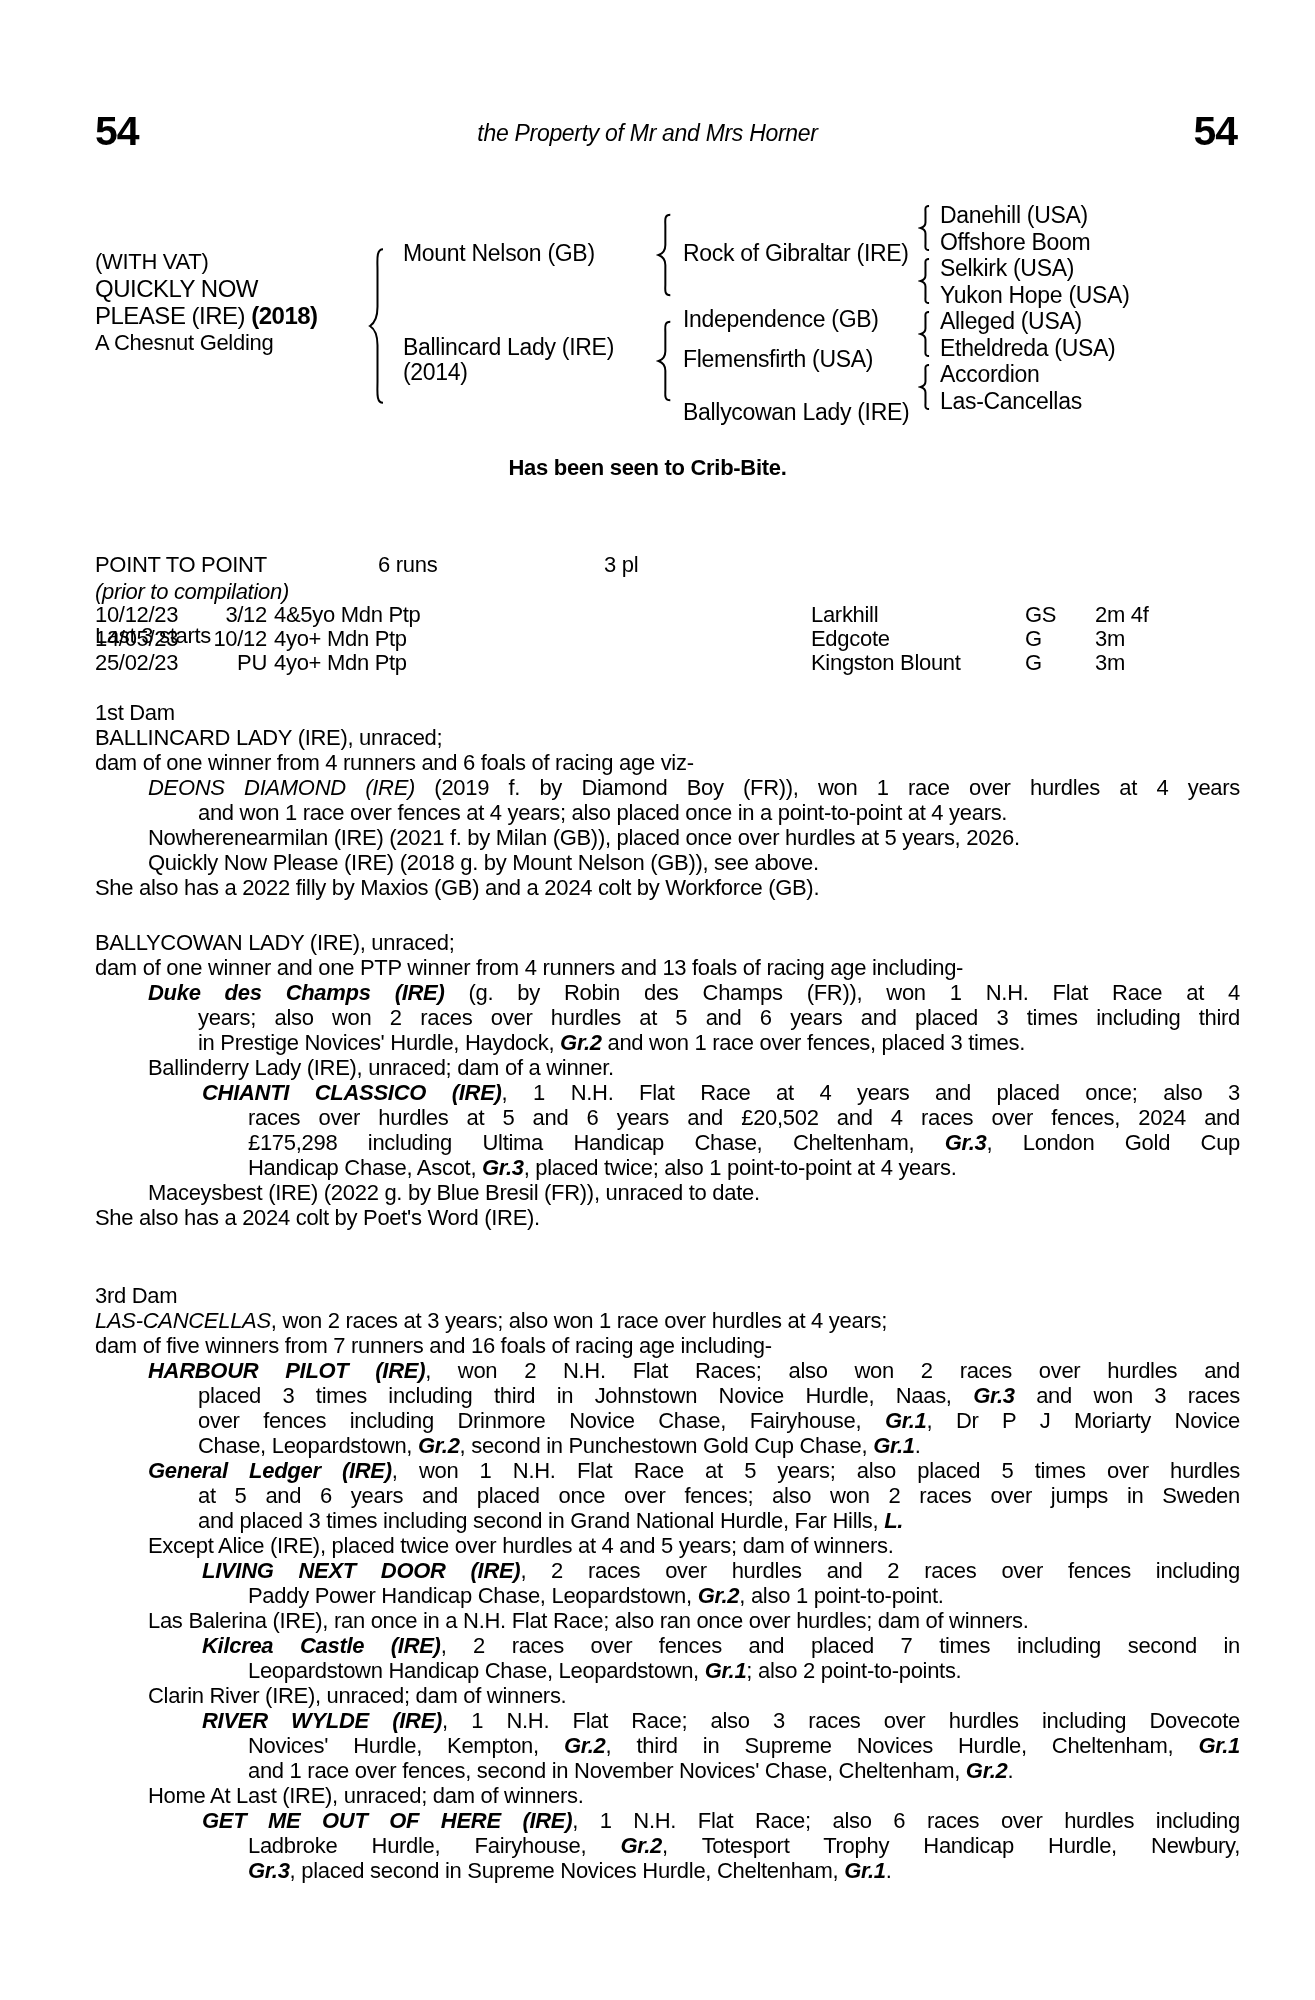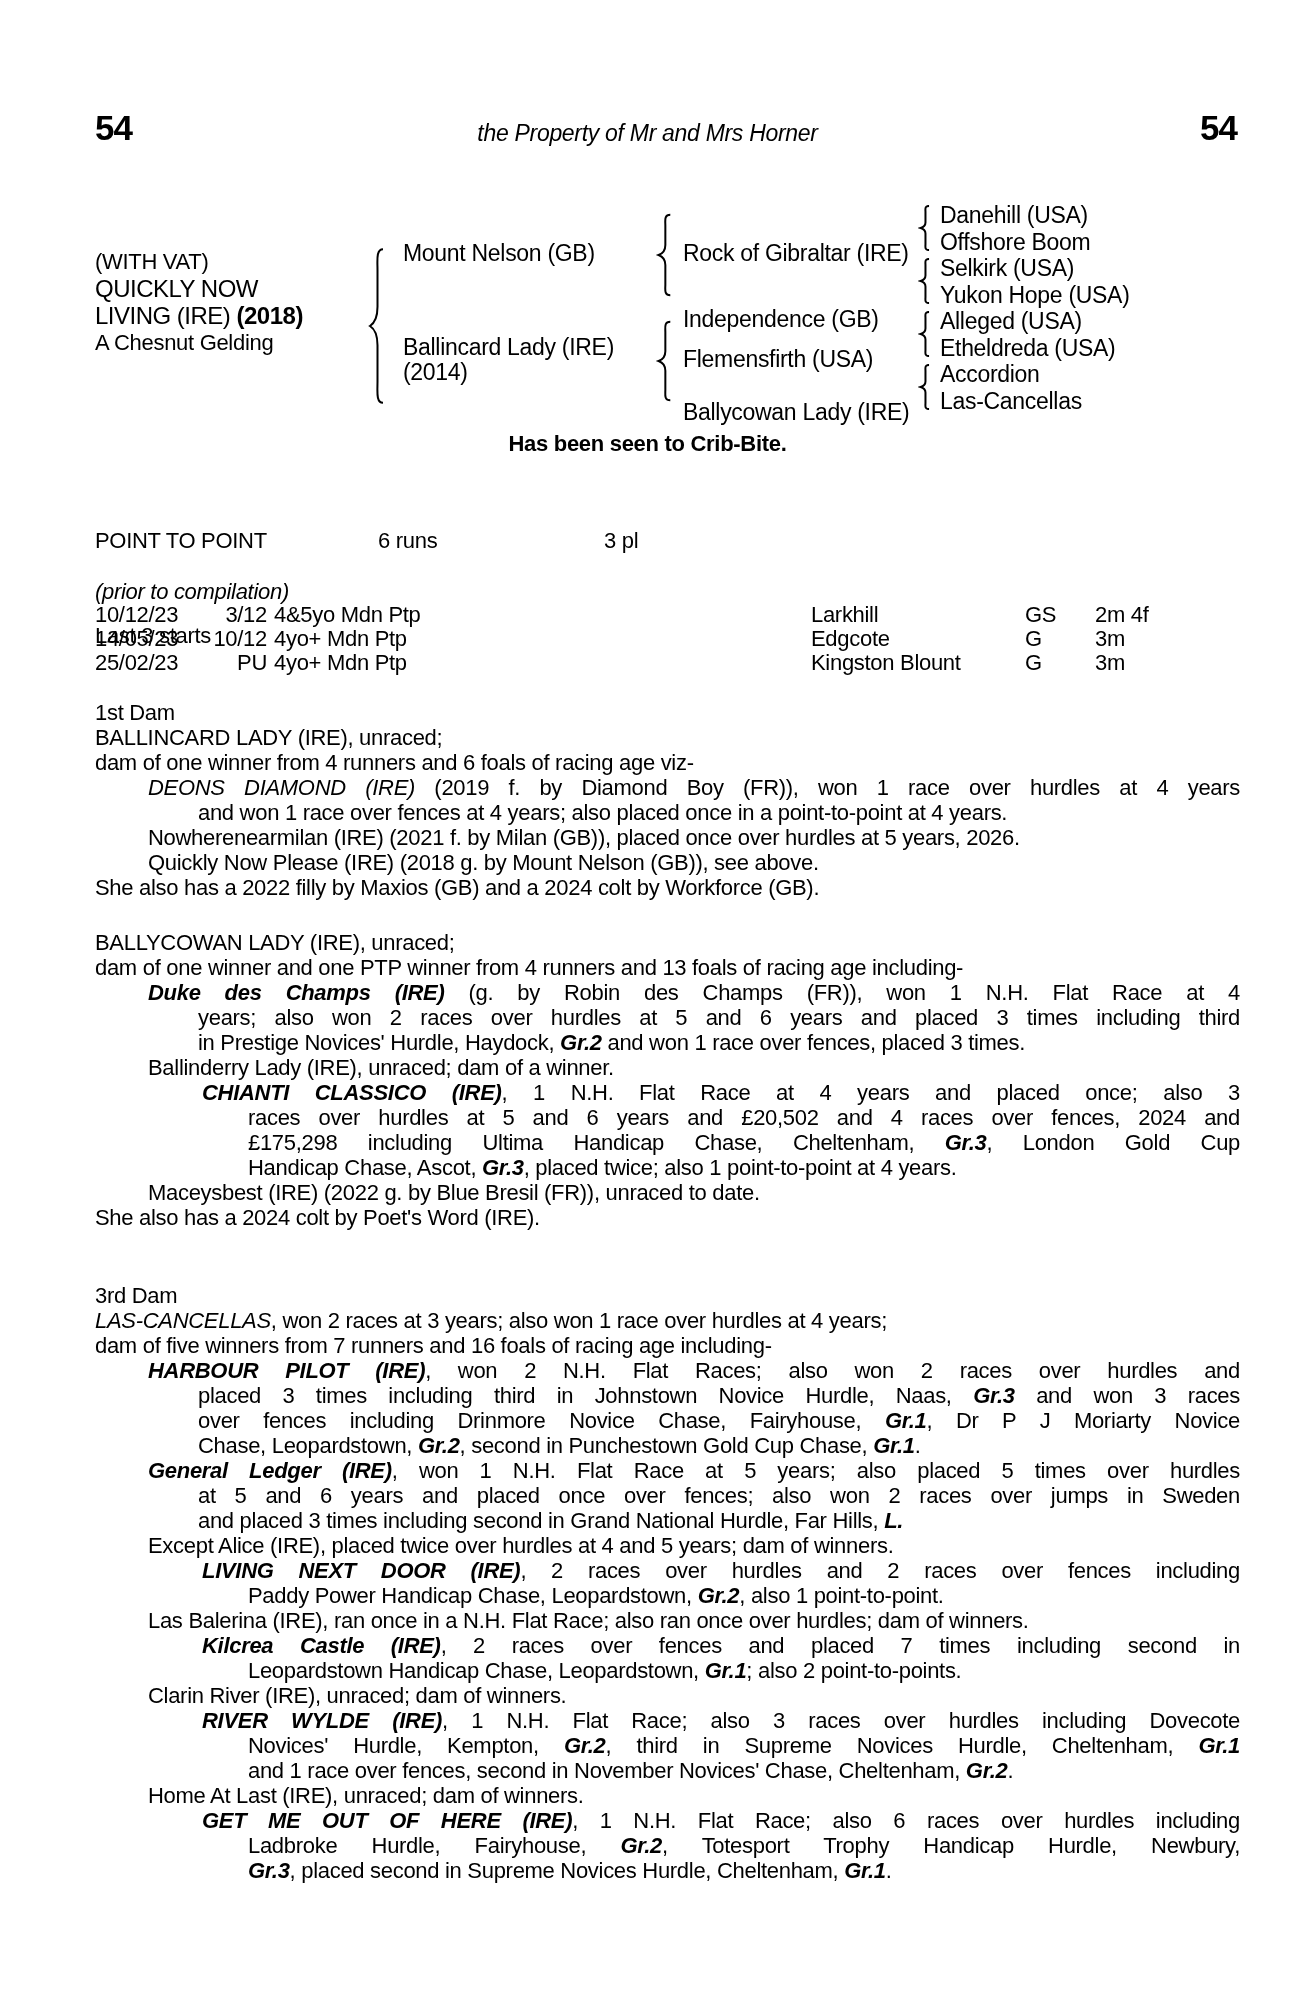--- a/index.html
+++ b/index.html
@@ -3,36 +3,36 @@
 <meta charset="utf-8">
 <style>
   html,body{margin:0;padding:0;background:#e8e8e8;}
   .page{position:relative;width:1315px;height:2000px;background:#ffffff;color:#000;
         font-family:"Liberation Sans","DejaVu Sans",sans-serif;font-size:22px;letter-spacing:-0.3px;
         overflow:hidden;margin:0 auto;}
   
   .hdr-center{position:absolute;left:95px;width:1105px;text-align:center;font-style:italic;font-size:23px;}
   .hdr-l1{top:80px;}
   .hdr-l2{top:120px;}
-  .lot{position:absolute;top:108px;font-weight:700;font-size:35px;letter-spacing:-1px;}
+  .lot{position:absolute;top:108px;font-weight:700;font-size:41px;letter-spacing:-1px;}
   .lot-left{left:95px;}
   .lot-right{right:78px;}
   
   .pedigree{position:absolute;top:200px;left:0;width:1315px;height:240px;}
   .ped-abs{position:absolute;white-space:nowrap;line-height:24px;font-size:23px;}
   .namecol{left:95px;top:48px;line-height:27px;}
   .namecol .nm{font-size:24px;font-weight:700;letter-spacing:-0.5px;}
   .namecol .rg{font-size:22px;}
   .gen1-sire{left:403px;top:41px;}
   .gen1-dam{left:403px;top:135px;line-height:25px;}
   .gen2{left:683px;margin-top:25px;}
   .gen3{left:940px;}
   .brace{position:absolute;}
   
-  .absline{position:absolute;left:95px;white-space:nowrap;}
+  .absline{position:absolute;left:95px;white-space:nowrap;margin-top:24px;}
   .crib{top:431px;left:95px;width:1105px;text-align:center;font-weight:700;white-space:normal;}
   .summary{top:480px;}
   .ptp{top:528px;width:1145px;}
   .ptp span{position:absolute;top:0;}
   .ptp .c0{left:0;}
   .ptp .c1{left:283px;}
   .ptp .c2{left:509px;}
   .last3{position:absolute;top:580px;left:95px;width:1145px;line-height:24px;}
   .l3row{position:absolute;left:0;width:1145px;white-space:nowrap;}
   .l3row span{position:absolute;top:0;}
@@ -65,21 +65,21 @@
 
   <div class="lot lot-left">54</div>
   <div class="hdr-center hdr-l2" style="position:absolute;">the Property of Mr and Mrs Horner</div>
   <div class="lot lot-right">54</div>
 
   <div class="pedigree">
 
     <div class="ped-abs namecol">
       <div class="rg">(WITH VAT)</div>
       <div class="nm"><span class="b">QUICKLY NOW</span></div>
-      <div class="nm"><span class="b">LIVING (IRE)</span><span> (2018)</span></div>
+      <div class="nm"><span class="b">PLEASE (IRE)</span><span> (2018)</span></div>
       <div class="rg">A Chesnut Gelding</div>
     </div>
 
     <div class="brace" style="left:366px;top:46px;">
       <svg width="20" height="160" viewBox="0 0 20 100" preserveAspectRatio="none">
           <path d="M17 2 C10 2 11.5 9 11.5 15 L11.5 38 C11.5 45 9 48 4 50 C9 52 11.5 55 11.5 62 L11.5 85 C11.5 91 10 98 17 98" fill="none" stroke="#000" stroke-width="2" vector-effect="non-scaling-stroke"></path>
         </svg>
     </div>
 
     <div class="ped-abs gen1-sire">Mount Nelson (GB)</div>

